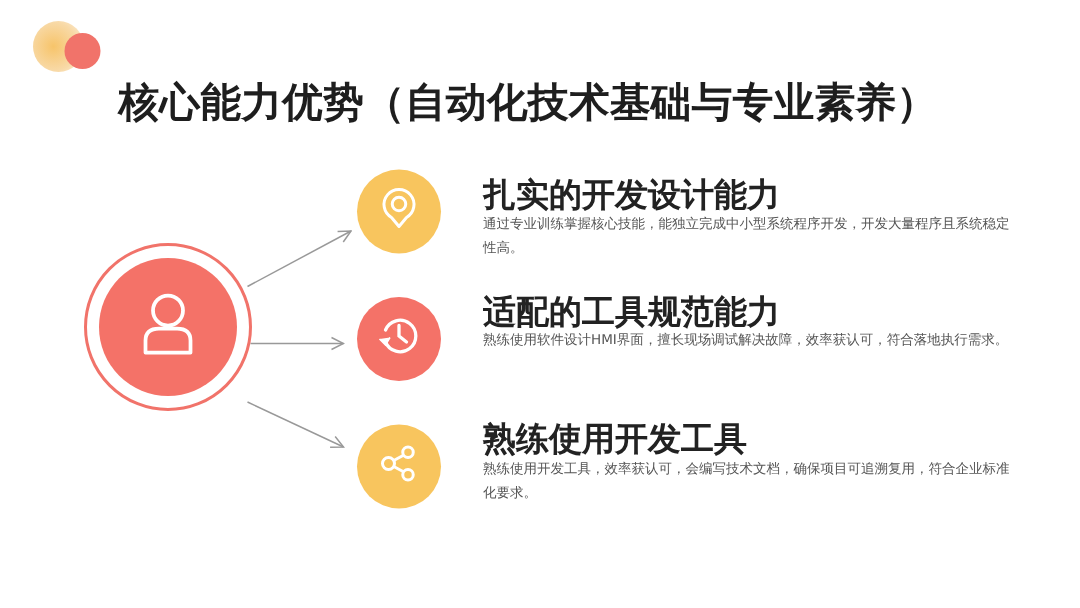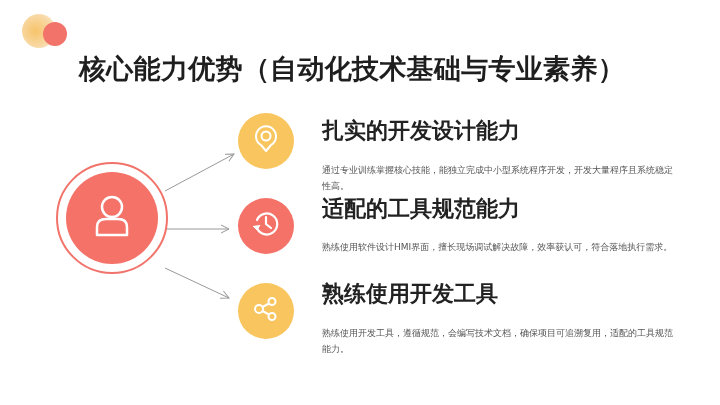--- a/index.html
+++ b/index.html
@@ -7,21 +7,21 @@
   .title-deco { position:absolute; left:22px; top:14px; width:34px; height:34px; border-radius:50%; background:radial-gradient(circle at 40% 50%, #f7c46a 0%, #f8d9a6 60%, #fdf1e2 100%); }
   .title-dot { position:absolute; left:43px; top:22px; width:24px; height:24px; border-radius:50%; background:#f1736a; }
   .title { position:absolute; left:79px; top:20px; font-size:27px; font-weight:bold; color:#1e1e1e; letter-spacing:0.3px; line-height:26px; white-space:nowrap;margin-top:36px; }
   .center-outer { position:absolute; left:56px; top:162px; width:112px; height:112px; border-radius:50%; border:2px solid #f1736a; box-sizing:border-box; background:#fff; }
   .center-inner { position:absolute; left:66px; top:172px; width:92px; height:92px; border-radius:50%; background:#f47268; display:flex; align-items:center; justify-content:center; }
   svg.lines { position:absolute; left:0; top:0; }
   .node { position:absolute; width:56px; height:56px; border-radius:50%; display:flex; align-items:center; justify-content:center; }
   .node.y { background:#f8c55e; }
   .node.r { background:#f47268; }
   .item-title { position:absolute; left:322px; font-size:22px; font-weight:bold; color:#222; line-height:22px; white-space:nowrap; }
-  .item-desc { position:absolute; left:322px; width:355px; font-size:9px; color:#555; line-height:16px;margin-top:20px; }
+  .item-desc { position:absolute; left:322px; width:355px; font-size:9px; color:#555; line-height:16px; }
 </style>
 </head>
 <body>
 
 <div class="title-deco"></div>
 <div class="title-dot"></div>
 <div class="title">核心能力优势（自动化技术基础与专业素养）</div>
 
 <svg class="lines" width="720" height="405">
   <defs>
@@ -72,13 +72,13 @@
     <svg width="26" height="26" viewBox="0 0 26 26">
       <circle cx="6" cy="13" r="4" fill="none" stroke="#fff" stroke-width="2"></circle>
       <circle cx="19" cy="5.5" r="3.5" fill="none" stroke="#fff" stroke-width="2"></circle>
       <circle cx="19" cy="20.5" r="3.5" fill="none" stroke="#fff" stroke-width="2"></circle>
       <line x1="9.5" y1="11" x2="16" y2="7.5" stroke="#fff" stroke-width="2"></line>
       <line x1="9.5" y1="15" x2="16" y2="18.5" stroke="#fff" stroke-width="2"></line>
     </svg>
   </span>
 </div>
 <div class="item-title" style="top:283px;">熟练使用开发工具</div>
-<div class="item-desc" style="top:305px;">熟练使用开发工具，遵循规范，会编写技术文档，确保项目可追溯复用，适配的工具规范能力。</div>
+<div class="item-desc" style="top:305px;">熟练使用开发工具，效率获认可，会编写技术文档，确保项目可追溯复用，符合企业标准化要求。</div>
 
 </body></html>

